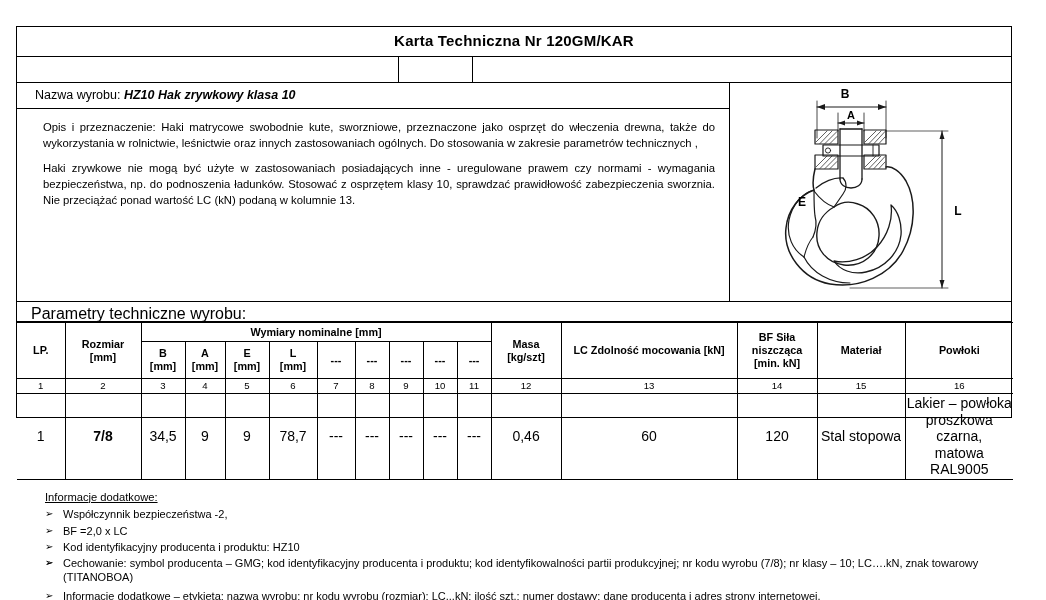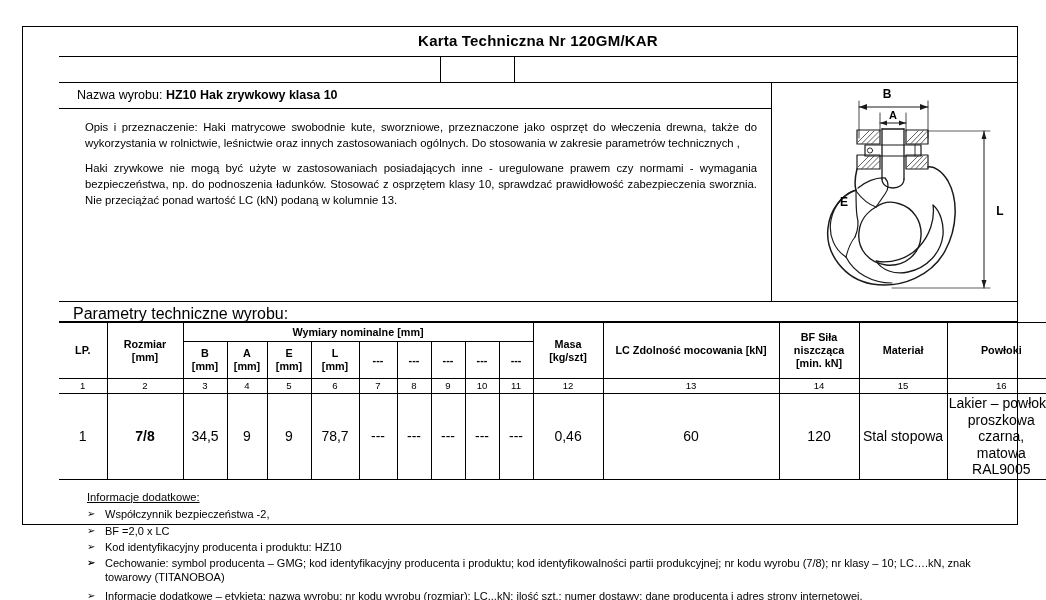--- a/index.html
+++ b/index.html
@@ -10,28 +10,27 @@
   body {
     width: 1046px;
     height: 600px;
     font-family: "Liberation Sans", sans-serif;
     color: #000000;
     overflow: hidden;
   }
 
   #sheet {
     position: absolute;
-    left: 22px;
+    left: 16px;
     top: 26px;
     width: 996px;
-    height: 499px;
+    height: 392px;
     border: 1.5px solid #000;
     box-sizing: border-box;
     background: #fff;
-    padding-left: 36px;
   }
 
   
   .title-band {
     position: relative;
     height: 30px;
     border-bottom: 1.2px solid #000;
     box-sizing: border-box;
   }
   .title-text {
@@ -78,21 +77,21 @@
   .namerow {
     position: relative;
     height: 26px;
     border-bottom: 1.2px solid #000;
     box-sizing: border-box;
     padding: 5px 0 0 18px;
     font-size: 12.5px;
     white-space: nowrap;
   }
   .namerow .lbl { font-weight: normal; }
-  .namerow .val { font-weight: bold; }
+  .namerow .val { font-weight: bold; font-style: italic; }
 
   .descbox {
     padding: 10px 14px 0 26px;
     font-size: 11.3px;
     line-height: 1.42;
   }
   .descbox p {
     margin: 0 0 9px 0;
     text-align: justify;
   }

